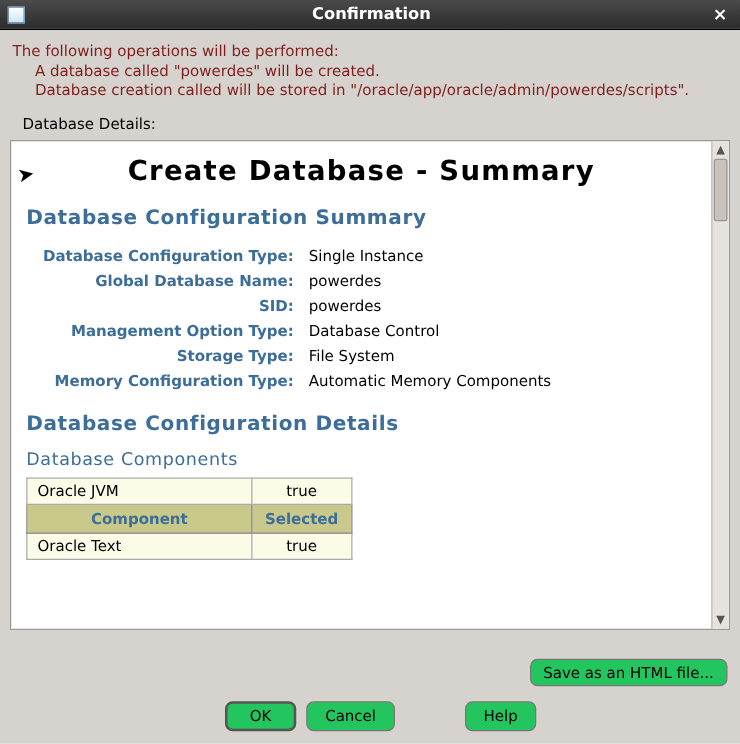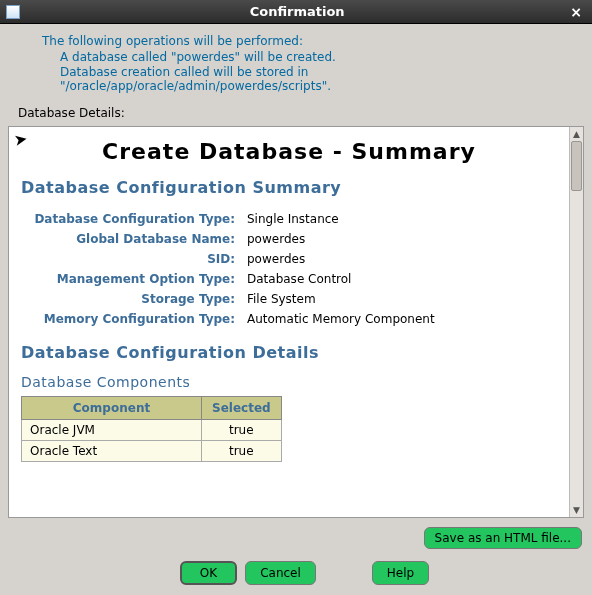--- a/index.html
+++ b/index.html
@@ -34,22 +34,21 @@
     font-size:13px;
   }
   .titlebar-close {
     font-weight:bold;
     font-size:14px;
     cursor:pointer;
     padding:0 4px;
   }
   .content-top {
     padding: 10px 10px 6px 10px;
-    color:#0369a1;
-    margin-left:32px;
+    color:#7f1d1d;
   }
   .content-top .line1 { margin-bottom:2px; }
   .content-top .indent { padding-left:18px; margin-bottom:1px; }
   .details-label {
     padding: 6px 10px 4px 18px;
   }
   .summary-frame {
     margin: 2px 8px 0 8px;
     border:1px solid #999;
     background:#fff;
@@ -218,37 +217,37 @@
       <tr>
             <td class="k">Management Option Type:</td>
             <td class="v">Database Control</td>
           </tr>
       <tr>
             <td class="k">Storage Type:</td>
             <td class="v">File System</td>
           </tr>
       <tr>
             <td class="k">Memory Configuration Type:</td>
-            <td class="v">Automatic Memory Component</td>
+            <td class="v">Automatic Memory Components</td>
           </tr>
     </tbody>
       </table>
 
     <h2 class="section">Database Configuration Details</h2>
     <h3 class="subsection">Database Components</h3>
 
     <table class="comp-table">
       <tbody>
           <tr>
+        <td>Oracle JVM</td>
+        <td class="sel">true</td>
+      </tr>
+      <tr>
         <th style="width:180px;">Component</th>
         <th>Selected</th>
-      </tr>
-      <tr>
-        <td>Oracle JVM</td>
-        <td class="sel">true</td>
       </tr>
       <tr>
         <td>Oracle Text</td>
         <td class="sel">true</td>
       </tr>
     </tbody>
       </table>
   </div>
   <div class="vscrollbar">
     <div class="up">▲</div>

